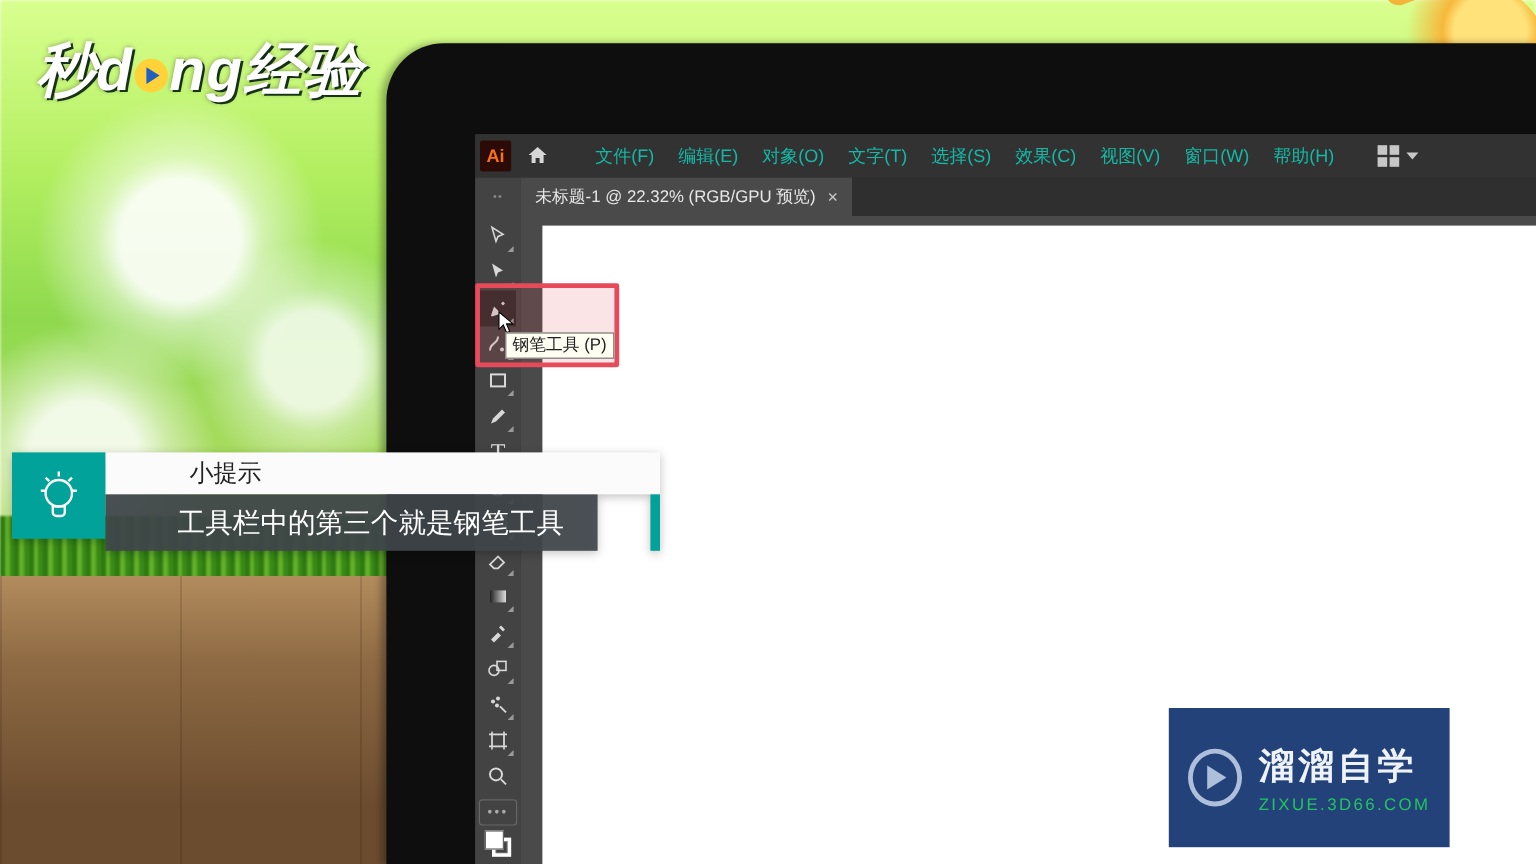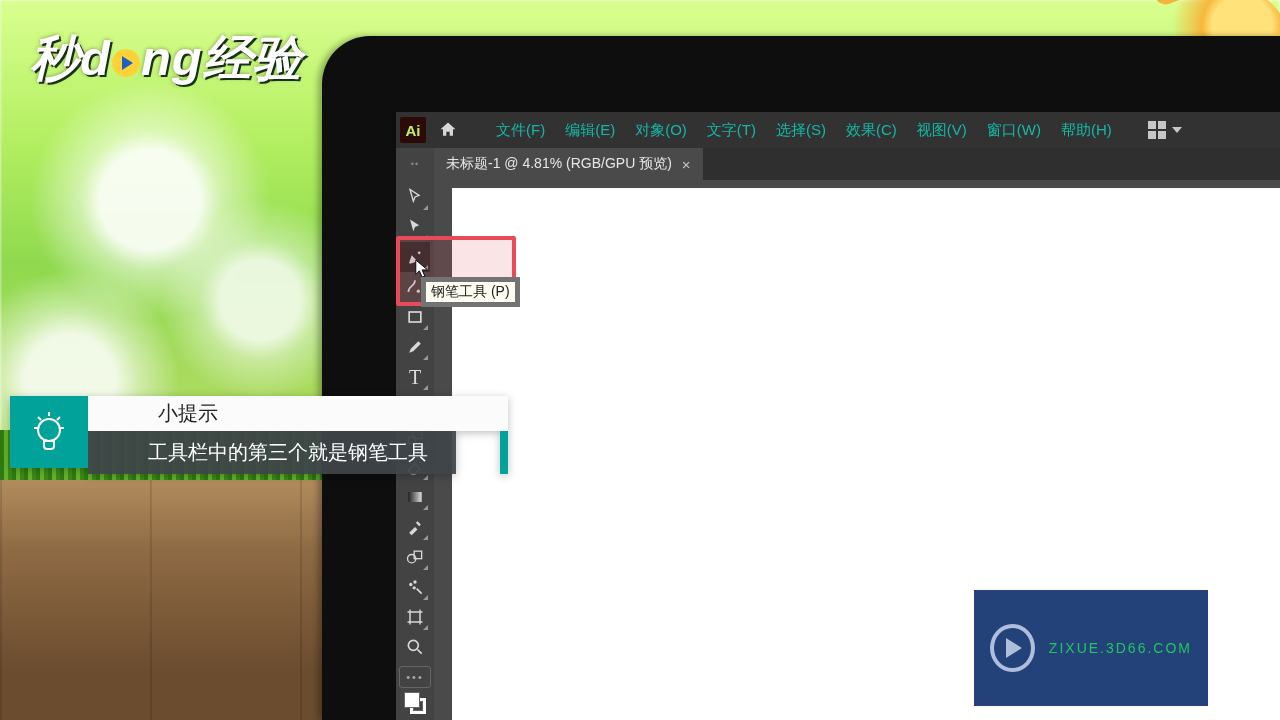--- a/index.html
+++ b/index.html
@@ -44,21 +44,21 @@
 
   
   .monitor { position:absolute; left:322px; top:36px; right:0; bottom:0; z-index:3;
     background:#0e0e0e; border-top-left-radius:48px; box-shadow:-4px 0 6px rgba(0,0,0,0.3);}
   .monitor-inner { position:absolute; left:74px; top:76px; right:0; bottom:0; background:#1d1d1d;}
 
   
   .app { position:absolute; left:0; top:0; right:0; bottom:0; background:#323232; color:#d9d9d9;}
   .menubar { height:36px; background:#323232; display:flex; align-items:center; padding:0 4px; gap:4px;}
   .ai-badge { width:26px;height:26px;background:#2c0a06;display:flex;align-items:center;justify-content:center;
-    color:#bef264;font-weight:700;font-size:15px;border-radius:2px;margin-right:4px;}
+    color:#f97316;font-weight:700;font-size:15px;border-radius:2px;margin-right:4px;}
   .home-btn { width:28px;height:26px;display:flex;align-items:center;justify-content:center;color:#d6d6d6;}
   .menu-items { display:flex; gap:0; margin-left:20px;}
   .menu-item { padding:4px 10px; font-size:15px; color:#14b8a6; cursor:default;}
   .workspace-switch { margin-left:22px; display:flex; align-items:center; gap:6px; color:#d0d0d0;}
   .ws-grid{display:grid;grid-template-columns:8px 8px;grid-template-rows:8px 8px;gap:2px}
   .ws-grid span{background:#c7c7c7}
   .ws-caret{width:0;height:0;border-left:5px solid transparent;border-right:5px solid transparent;border-top:6px solid #c7c7c7}
 
   .tabstrip { height:32px; background:#2f2f2f; display:flex; align-items:stretch;}
   .left-gutter { width:38px; background:#434343; display:flex;align-items:center;justify-content:center;}
@@ -80,32 +80,32 @@
   .swatch-box{position:relative;width:22px;height:22px}
   .swatch-fill{position:absolute;left:0;top:0;width:16px;height:16px;background:#fff;border:1px solid #666}
   .swatch-stroke{position:absolute;right:0;bottom:0;width:16px;height:16px;background:#434343;border:3px solid #fff;box-shadow:0 0 0 1px #666 inset}
 
   .canvas-wrap { flex:1; background:#4a4a4a; padding:16px 0 0 16px; position:relative;}
   .canvas { background:#fff; position:absolute; left:18px; top:8px; right:0; bottom:0;}
 
   
   .highlight { position:absolute; z-index:5; border:4px solid #e74a5a; background:rgba(231,74,90,0.15);
     left:396px; top:236px; width:120px; height:70px; border-radius:2px; pointer-events:none;}
-  .tooltip { position:absolute; z-index:6; left:421px; top:277px; background:#fffef2; border:5px solid #737373;
+  .tooltip { position:absolute; z-index:6; left:421px; top:277px; background:#fffef2; border:1px solid #737373;
     padding:1px 5px; font-size:14px; color:#222; white-space:nowrap;}
   .cursor-ptr{position:absolute;z-index:6;left:414px;top:258px;width:18px;height:22px;pointer-events:none}
 
   
-  .tip { position:absolute; z-index:7; left:10px; top:396px; display:flex; align-items:stretch; height:72px;
+  .tip { position:absolute; z-index:7; left:10px; top:377px; display:flex; align-items:stretch; height:72px;
     filter: drop-shadow(0 2px 4px rgba(0,0,0,0.25));}
   .tip-icon { width:78px; background:#00a29a; display:flex; align-items:center; justify-content:center;}
   .tip-body { display:flex; flex-direction:column;}
   .tip-hd { background:#fbfbfb; color:#222; font-size:20px; padding:4px 70px 4px 70px;}
   .tip-row { display:flex; align-items:stretch;}
-  .tip-msg { background:rgba(64,70,74,0.93); color:#fff; font-size:20px; padding:8px 28px 8px 60px; flex:1;}
+  .tip-msg { background:rgba(64,70,74,0.93); color:#fff; font-size:23px; padding:8px 28px 8px 60px; flex:1;}
   .tip-bar { width:8px; background:#00a29a; margin-left:44px;}
 
   
   .wm { position:absolute; z-index:7; right:72px; bottom:14px; width:234px; height:116px; background:#24427a;
     display:flex; align-items:center; gap:14px; padding:0 16px; color:#e9eef7;}
   .wm .play{width:48px;height:48px;border:4px solid #aebfdc;border-radius:50%;display:flex;align-items:center;justify-content:center}
   .wm .play::after{content:"";border-left:16px solid #aebfdc;border-top:10px solid transparent;border-bottom:10px solid transparent;margin-left:4px}
   .wm .txt{display:flex;flex-direction:column;gap:3px}
   .wm .t1{font-size:30px;font-weight:600;letter-spacing:3px;color:#eef2fa}
   .wm .t2{font-size:14px;letter-spacing:2px;color:#22c55e}
@@ -157,21 +157,21 @@
             </div>
           <div class="ws-caret"></div>
         </div>
       </div>
 
       <div class="tabstrip">
         <div class="left-gutter">
             <span class="dots">••</span>
           </div>
         <div class="doc-tab">
-          <span>未标题-1 @ 4.81% (RGB/GPU 预览)</span>
+          <span>未标题-1 @ 22.32% (RGB/GPU 预览)</span>
           <span class="x">×</span>
         </div>
       </div>
 
       <div class="workarea">
         <div class="toolbar">
 
           <div class="tool">
             <svg viewBox="0 0 24 24">
                 <path d="M6 3l4 14 2-5 5-2z" fill="none" stroke="#d8d8d8" stroke-width="1.6"></path>
@@ -318,15 +318,16 @@
     <div class="tip-row">
       <div class="tip-msg">工具栏中的第三个就是钢笔工具</div>
       <div class="tip-bar"></div>
     </div>
   </div>
 </div>
 
 <div class="wm">
   <div class="play"></div>
   <div class="txt">
+    <div class="t1">溜溜自学</div>
     <div class="t2">ZIXUE.3D66.COM</div>
   </div>
 </div>
 
 </body></html>

